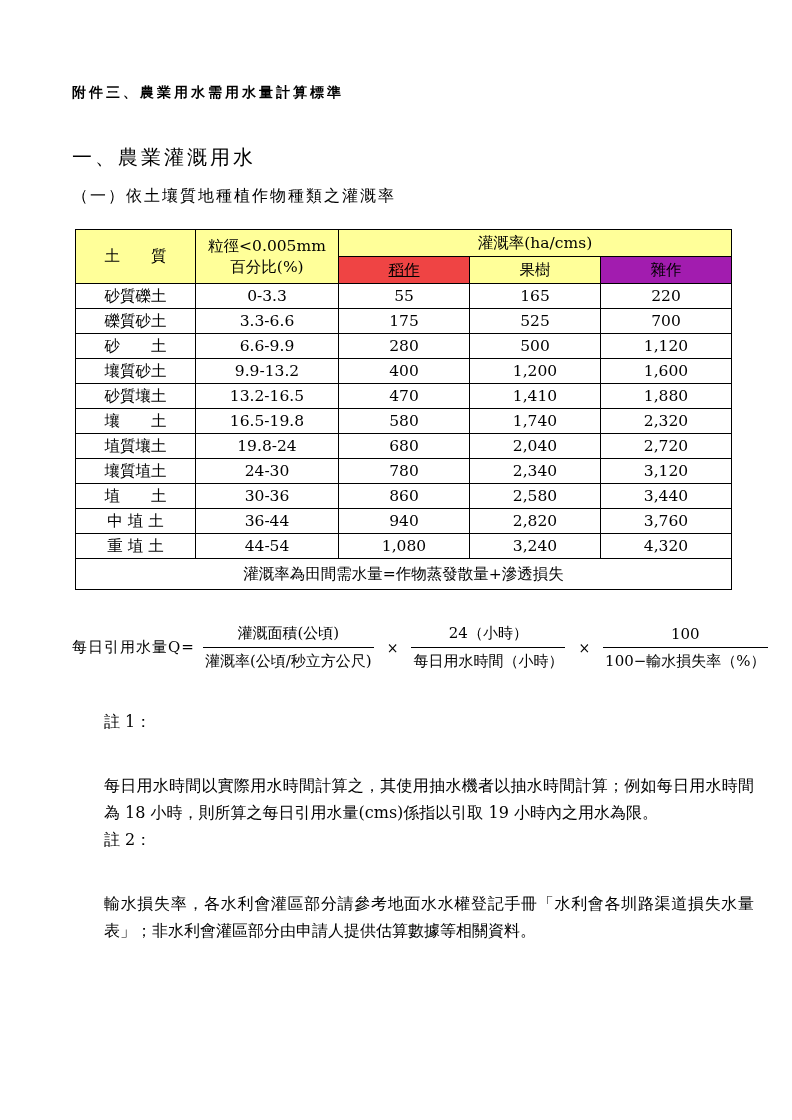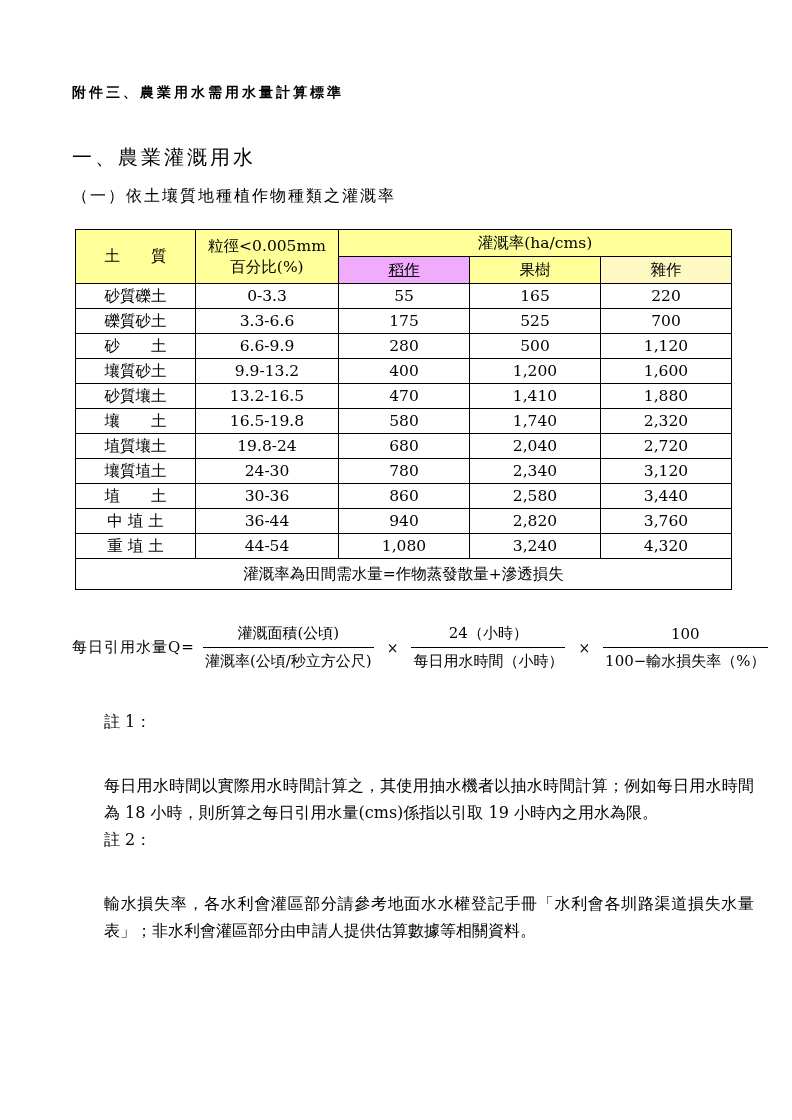--- a/index.html
+++ b/index.html
@@ -79,23 +79,23 @@
     <thead>
       <tr>
         <th class="hdr" rowspan="2" style="background: rgb(255, 255, 153);">土　　質</th>
         <th class="hdr" rowspan="2" style="background: rgb(255, 255, 153);">
           <span class="hdr2line" style="display:block">粒徑&lt;0.005mm</span>
           <span class="hdr2line" style="display:block">百分比(%)</span>
         </th>
         <th class="hdr" colspan="3" style="background: rgb(255, 255, 153);">灌溉率(ha/cms)</th>
       </tr>
       <tr>
-        <th class="hdr" style="background: #f0abfc; text-decoration: underline;">稻作</th>
+        <th class="hdr" style="background: #ef4444; text-decoration: underline;">稻作</th>
         <th class="hdr" style="background: rgb(255, 255, 153);">果樹</th>
-        <th class="hdr" style="background: #fef9c3;">雜作</th>
+        <th class="hdr" style="background: #a21caf;">雜作</th>
       </tr>
     </thead>
     <tbody>
       <tr>
           <td class="datacell">砂質礫土</td>
           <td class="datacell">0-3.3</td>
           <td class="datacell">55</td>
           <td class="datacell">165</td>
           <td class="datacell">220</td>
         </tr>

